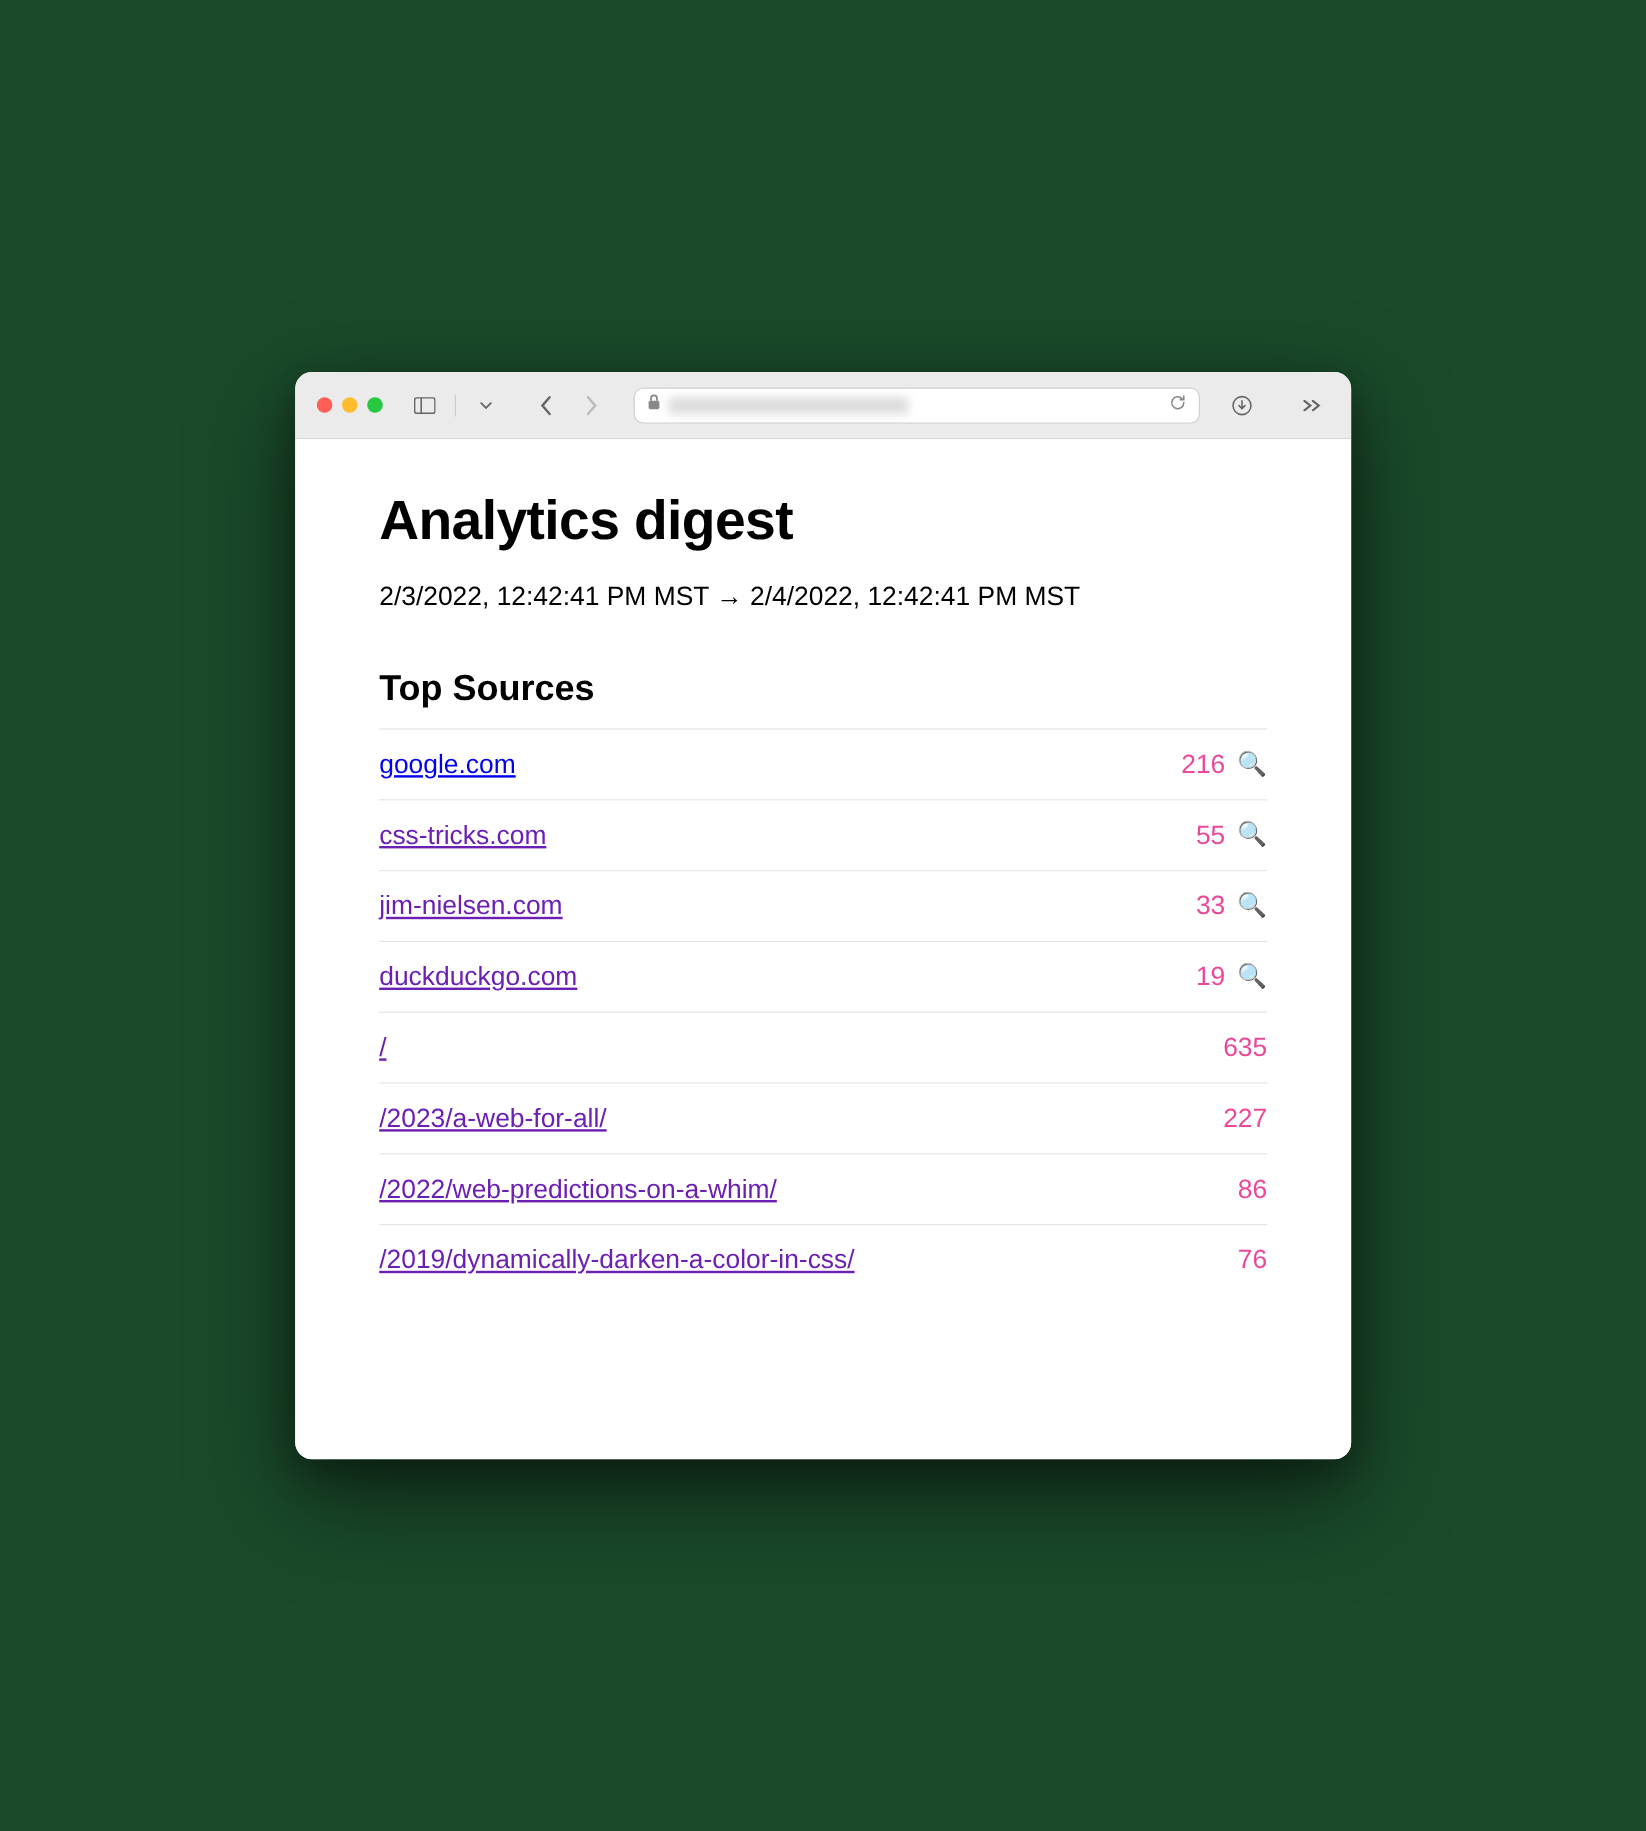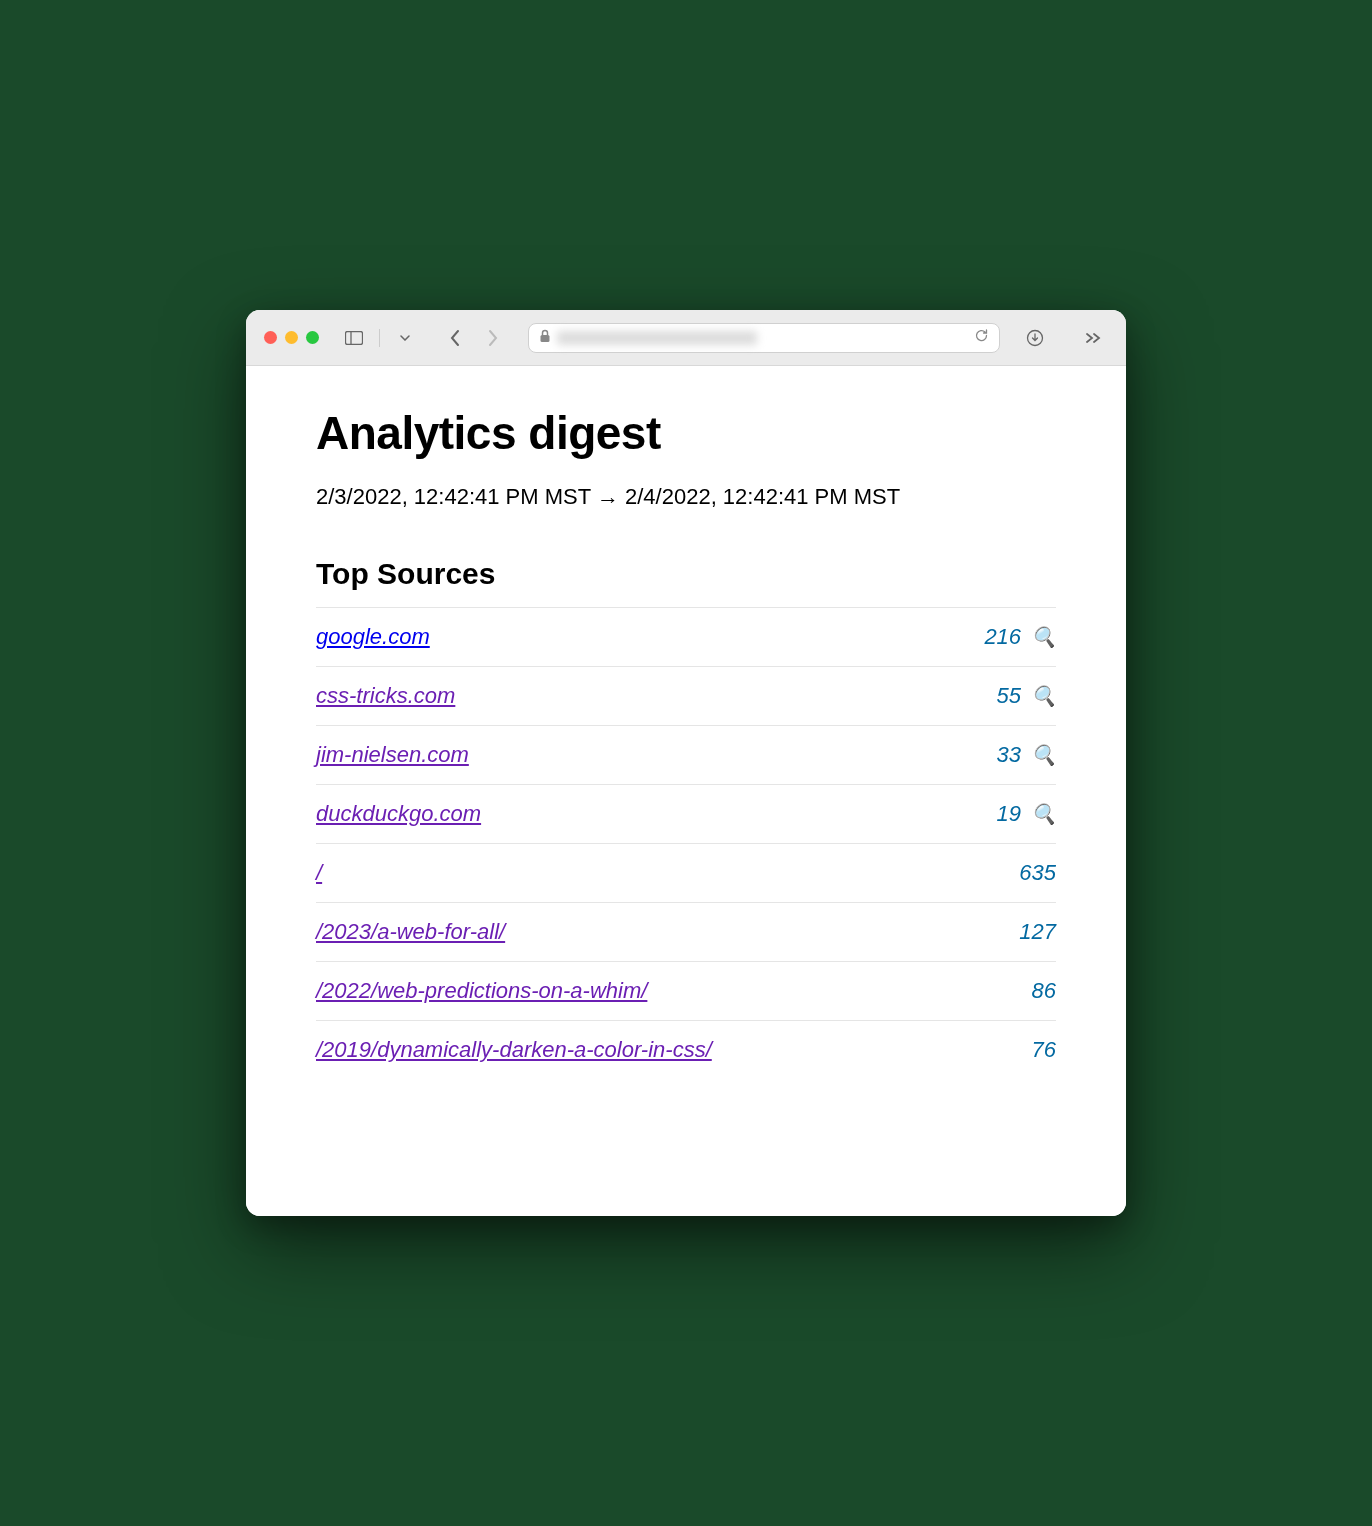--- a/index.html
+++ b/index.html
@@ -112,39 +112,38 @@
     }
     h2 {
       font-size: 30px;
       font-weight: 800;
       color: #000;
       margin-bottom: 16px;
       margin-top: 44px;
     }
     .data-list {
       list-style: none;
-      font-style: italic;
     }
     .data-row {
       display: flex;
       align-items: center;
       padding: 16px 0;
       border-top: 1px solid #e5e5e5;
       font-size: 22px;
     }
     .data-link {
       color: #6b1fb3;
       text-decoration: underline;
     }
     .data-link.unvisited {
       color: #0000ee;
     }
     .data-value {
       margin-left: auto;
-      color: #0369a1;
+      color: #ec4899;
     }
     .magnify {
       margin-left: 10px;
       font-size: 20px;
       filter: grayscale(0.2);
     }
   </style>
 </head>
 <body>
 
@@ -232,21 +231,21 @@
         </li>
       </ul>
 
     <ul class="data-list" id="pages-list">
         <li class="data-row">
           <a class="data-link" href="#">/</a>
           <span class="data-value">635</span>
         </li>
         <li class="data-row">
           <a class="data-link" href="#">/2023/a-web-for-all/</a>
-          <span class="data-value">127</span>
+          <span class="data-value">227</span>
         </li>
         <li class="data-row">
           <a class="data-link" href="#">/2022/web-predictions-on-a-whim/</a>
           <span class="data-value">86</span>
         </li>
         <li class="data-row">
           <a class="data-link" href="#">/2019/dynamically-darken-a-color-in-css/</a>
           <span class="data-value">76</span>
         </li>
       </ul>

